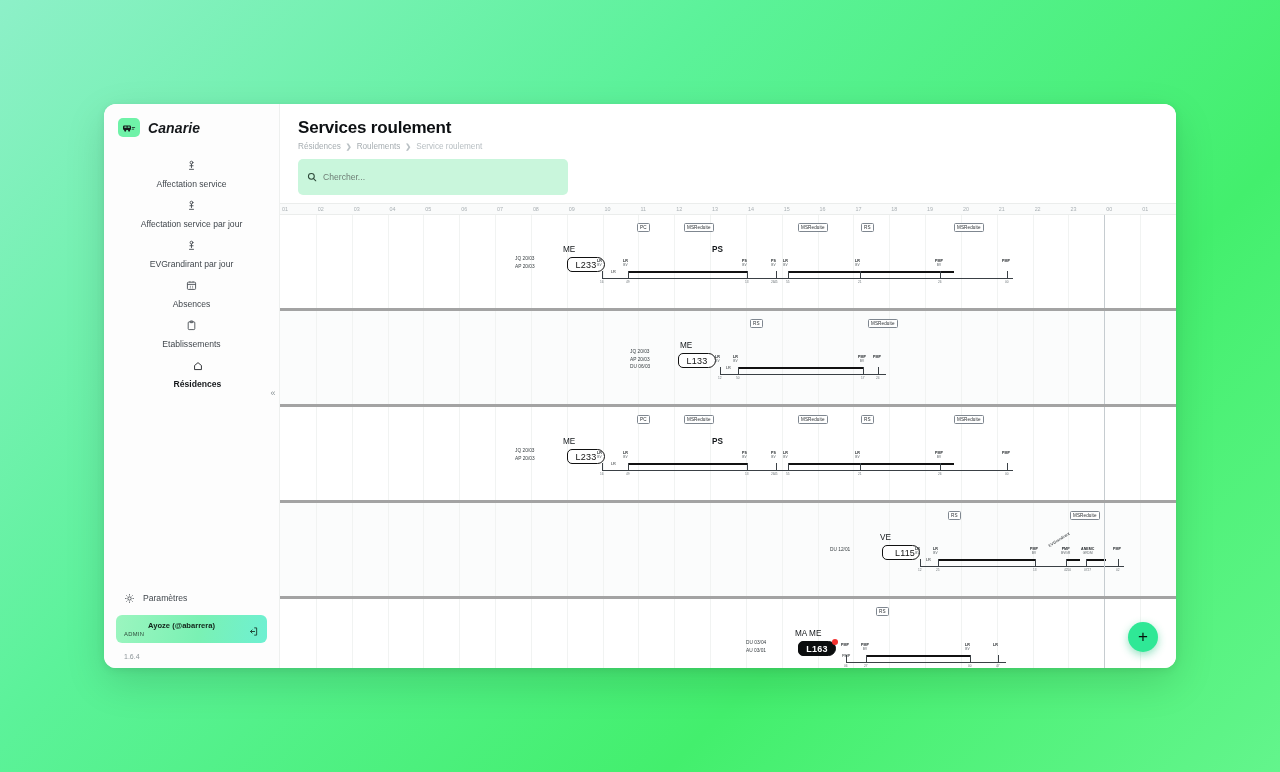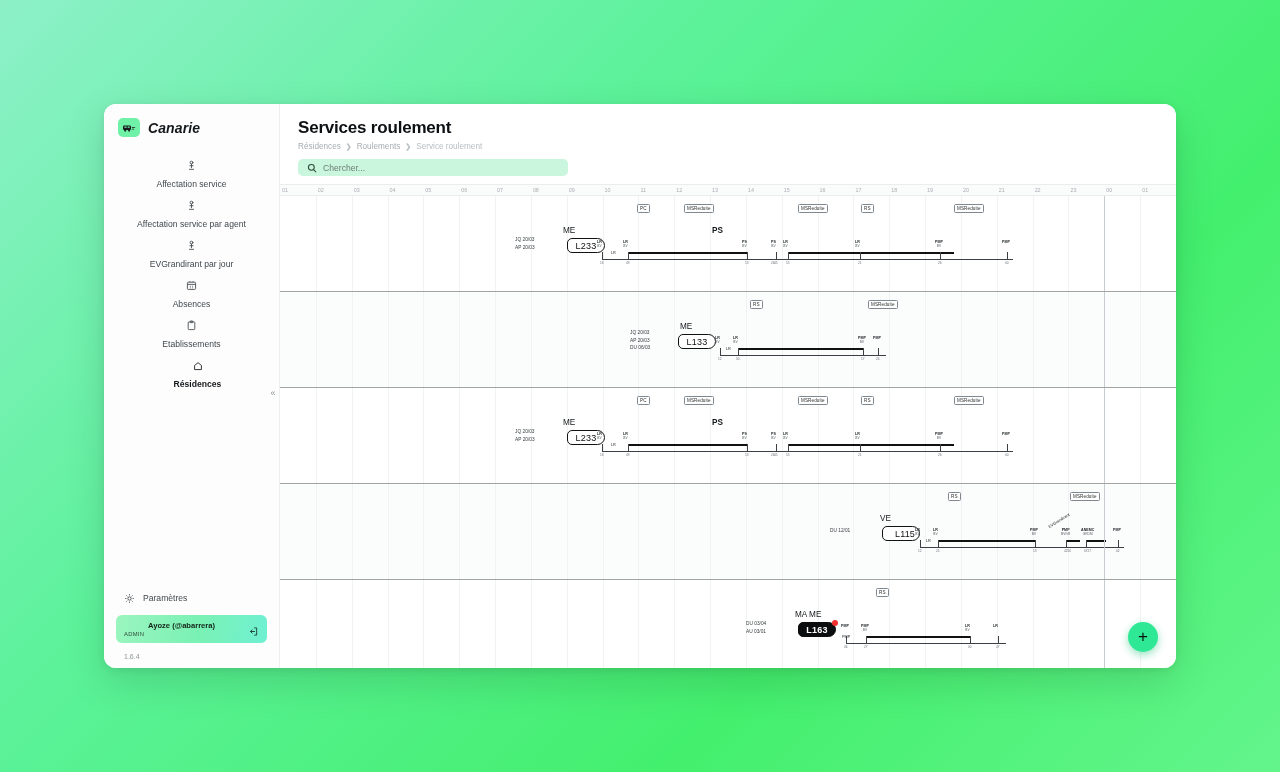--- a/index.html
+++ b/index.html
@@ -87,21 +87,21 @@
   
   #main { flex: 1 1 auto; display: flex; flex-direction: column; min-width: 0; background:#fff; }
   .main-head { padding: 14px 18px 0 18px; }
   .page-title { font-size: 17px; font-weight: bold; color: #0d1013; letter-spacing: -.2px; }
   .breadcrumb { display: flex; align-items: center; gap: 5px; margin-top: 4px; font-size: 8.2px; color: #a6adb1; }
   .crumb { cursor: pointer; }
   .crumb.current { color: #b7bec2; cursor: default; }
   .crumb-sep { font-size: 7px; color: #b9c0c4; font-weight: bold; }
 
   .search-wrap {
-    margin: 8px 0 0 0; width: 270px; height: 17px;
+    margin: 8px 0 0 0; width: 270px; height: 36px;
     background: #c9f6dc; border-radius: 5px;
     display: flex; align-items: center; gap: 6px; padding: 0 9px;
     cursor: text;
   }
   .search-input {
     border: 0; background: transparent; outline: none;
     font-size: 8.6px; color: #4f5a54; width: 100%;
     font-family: "Liberation Sans", sans-serif;
   }
   .search-input::placeholder { color: #6e7d75; }
@@ -113,21 +113,21 @@
     border-top: 1px solid #ebedec; border-bottom: 1px solid #ebedec;
   }
   .tick-label {
     position: absolute; top: 2px; font-size: 5.4px; color: #a9b0b4;
     transform: translateX(2px);
   }
   .rows-area { position: relative; height: 470px; }
   .grid-line { position: absolute; top: 0; bottom: 0; width: 1px; background: #f1f3f2; }
   .now-line { position: absolute; top: 0; bottom: 0; width: 1px; background: #c6ccd0; z-index: 4; }
 
-  .trow { position: relative; height: 96px; border-bottom: 1px solid #a3a3a3; }
+  .trow { position: relative; height: 96px; border-bottom: 3px solid #a3a3a3; }
   .trow.alt { background: #fbfcfc; }
 
   .badge {
     position: absolute; font-size: 4.6px; color: #2b3034;
     border: 1px solid #7f8790; background: #fff; border-radius: 1.5px;
     padding: .8px 2px; letter-spacing: .1px; white-space: nowrap; z-index: 3;
     font-family: "Liberation Sans", sans-serif;
   }
 
   .datecol { position: absolute; font-size: 4.8px; color: #3a4044; line-height: 1.6; white-space: nowrap; }
@@ -205,21 +205,21 @@
         <span>Affectation service</span>
       </div>
 
       <div class="nav-item">
         <span class="nav-ic">
           <svg width="11" height="11" viewBox="0 0 14 14" fill="none" stroke="#41474d" stroke-width="1.1" stroke-linecap="round">
             <circle cx="7" cy="3.3" r="1.8"></circle>
               <path d="M7 5.2v4.6M4.4 11.9h5.2M5 7.3h4"></path>
           </svg>
         </span>
-        <span>Affectation service par agent</span>
+        <span>Affectation service par jour</span>
       </div>
 
       <div class="nav-item">
         <span class="nav-ic">
           <svg width="11" height="11" viewBox="0 0 14 14" fill="none" stroke="#41474d" stroke-width="1.1" stroke-linecap="round">
             <circle cx="7" cy="3.3" r="1.8"></circle>
               <path d="M7 5.2v4.6M4.4 11.9h5.2M5 7.3h4"></path>
           </svg>
         </span>
         <span>EVGrandirant par jour</span>

